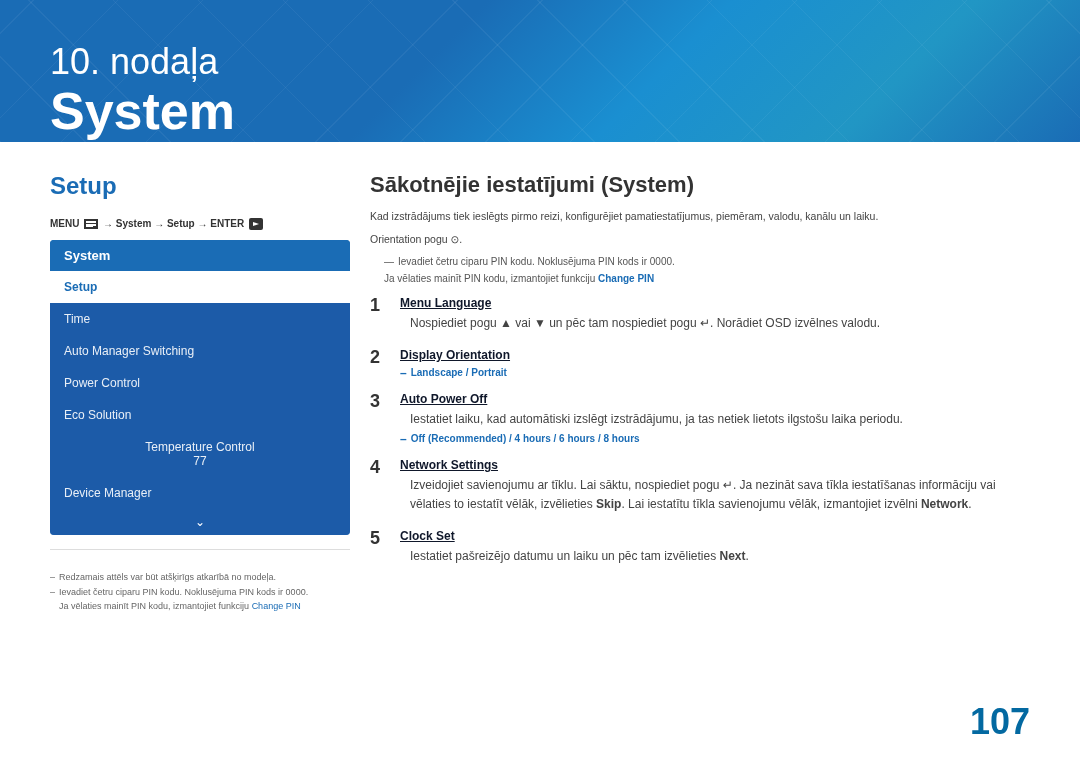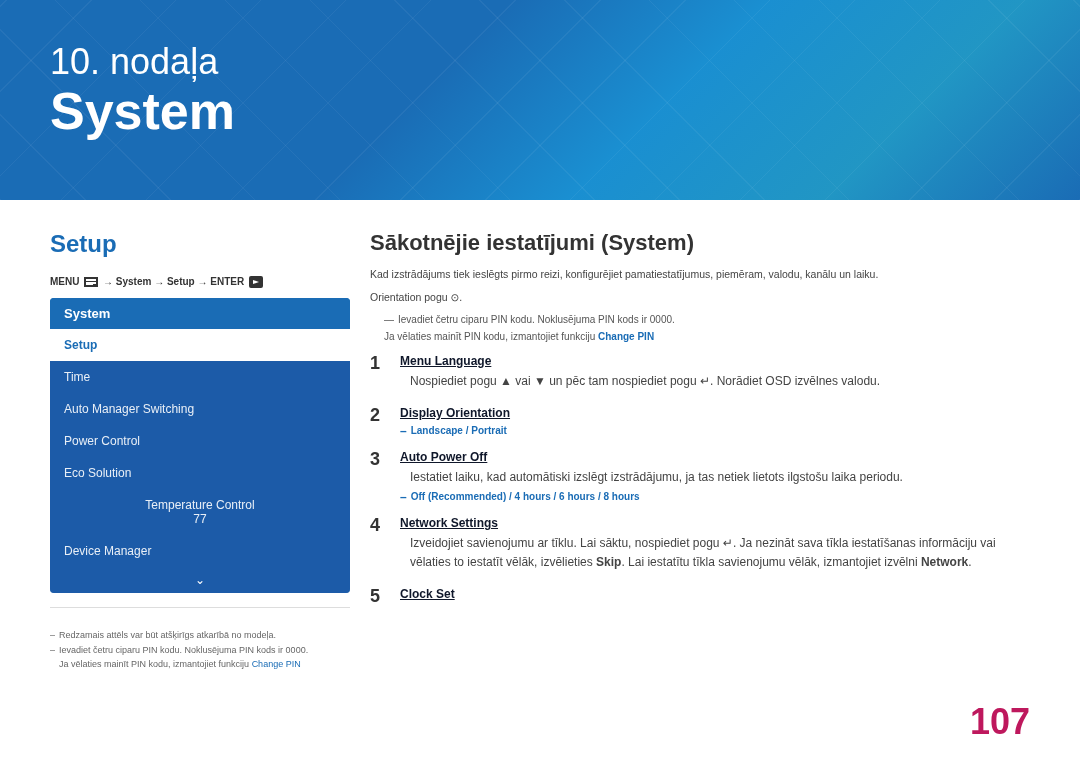--- a/index.html
+++ b/index.html
@@ -8,21 +8,21 @@
       height: 763px;
       font-family: 'Arial', sans-serif;
       background: #fff;
       overflow: hidden;
       position: relative;
     }
 
     
     .header {
       width: 100%;
-      height: 200px;
+      height: 142px;
       background: linear-gradient(135deg, #1a6cb5 0%, #1a6cb5 40%, #1a8fd1 60%, #2196c4 80%, #1a6cb5 100%);
       position: relative;
       overflow: hidden;
       padding-left: 40px;
     }
     .header-diamonds {
       position: absolute;
       top: 0; left: 0; right: 0; bottom: 0;
       background-image:
         repeating-linear-gradient(45deg, rgba(255,255,255,0.05) 0px, rgba(255,255,255,0.05) 1px, transparent 1px, transparent 60px),
@@ -206,21 +206,21 @@
       font-weight: 600;
     }
 
     
     .page-number {
       position: absolute;
       bottom: 20px;
       right: 50px;
       font-size: 36px;
       font-weight: 700;
-      color: #be185d;
+      color: #0369a1;
     }
 
     
     .divider {
       border: none;
       border-top: 1px solid #ddd;
       margin: 14px 0;
     }
   </style>
 </head>
@@ -357,20 +357,23 @@
           <div class="item-desc">
             Izveidojiet savienojumu ar tīklu. Lai sāktu, nospiediet pogu ↵. Ja nezināt sava tīkla iestatīšanas informāciju vai vēlaties to iestatīt vēlāk, izvēlieties <strong>Skip</strong>. Lai iestatītu tīkla savienojumu vēlāk, izmantojiet izvēlni <strong class="link-blue">Network</strong>.
           </div>
         </div>
       </div>
 
       <div class="numbered-item">
         <div class="item-number">5</div>
         <div class="item-content">
           <div class="item-heading">Clock Set</div>
+          <div class="item-desc">
+            Iestatiet pašreizējo datumu un laiku un pēc tam izvēlieties <strong class="link-blue">Next</strong>.
+          </div>
         </div>
       </div>
 
     </div>
   </div>
 
 </div>
 
 <div class="page-number">107</div>
 

